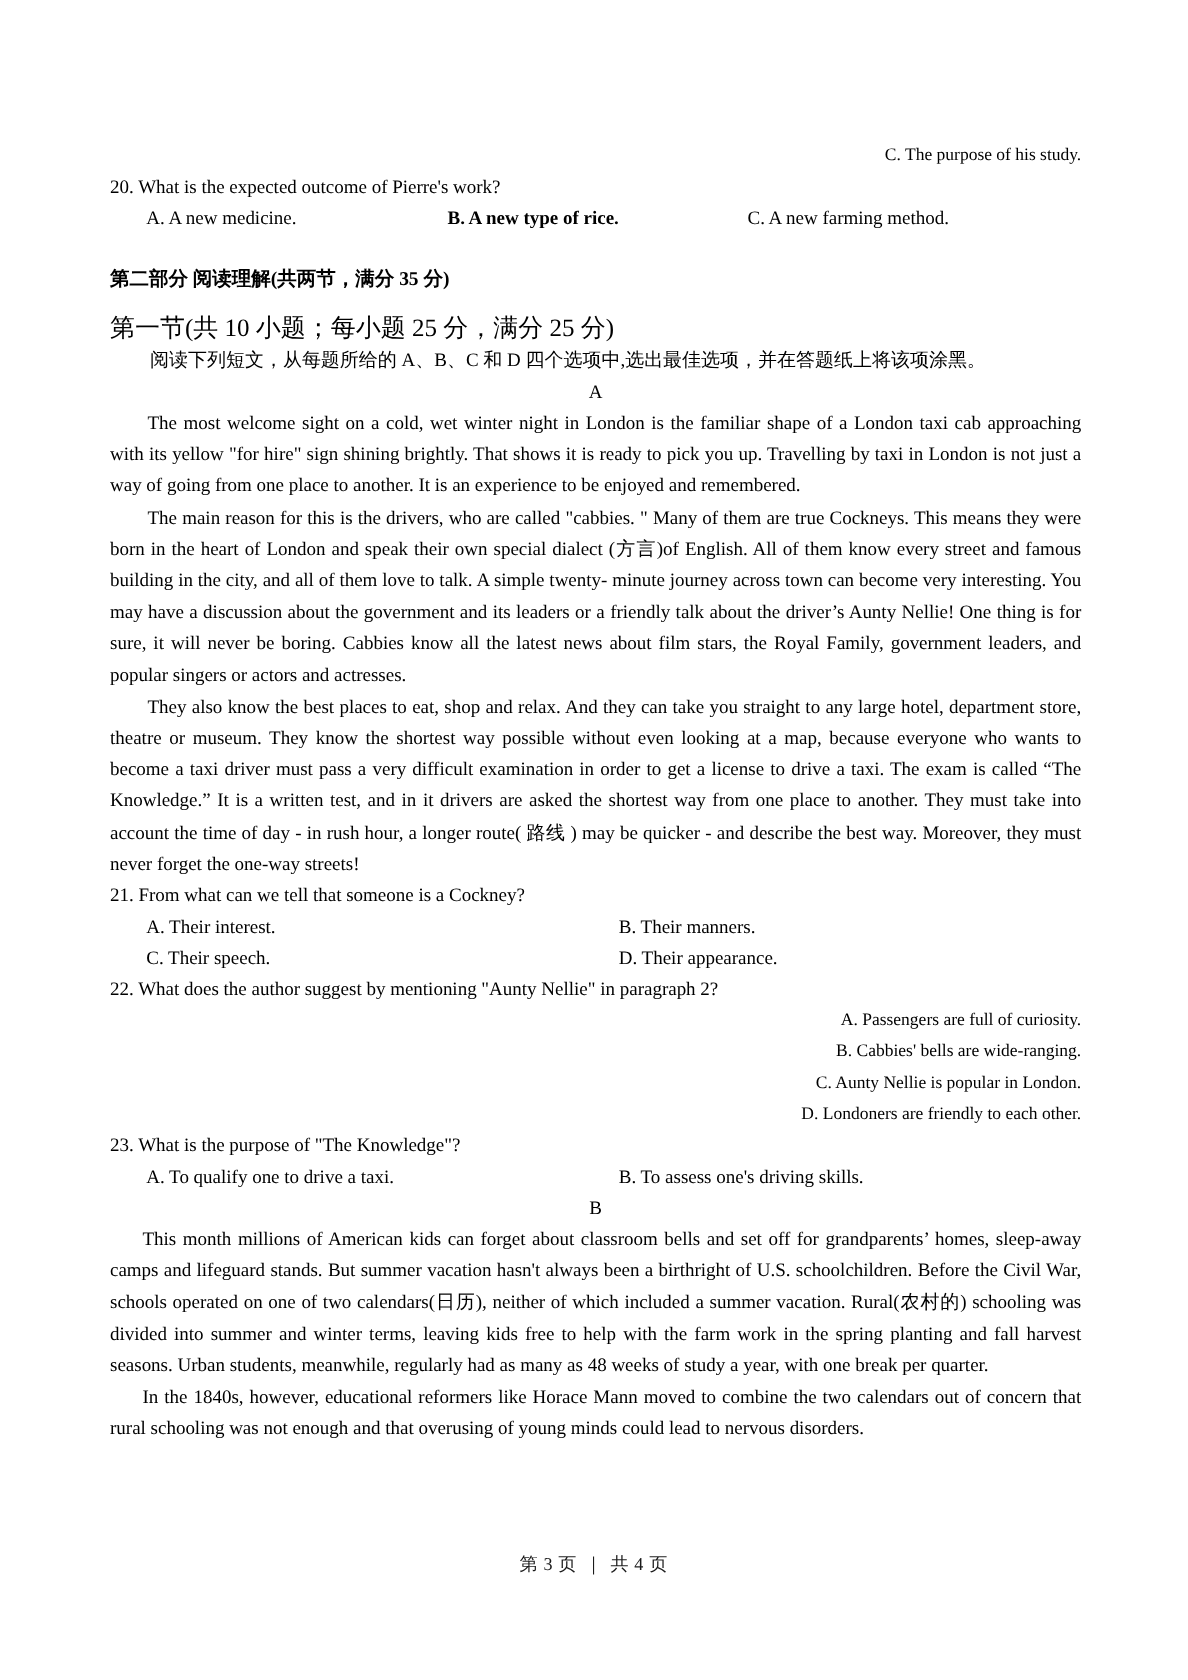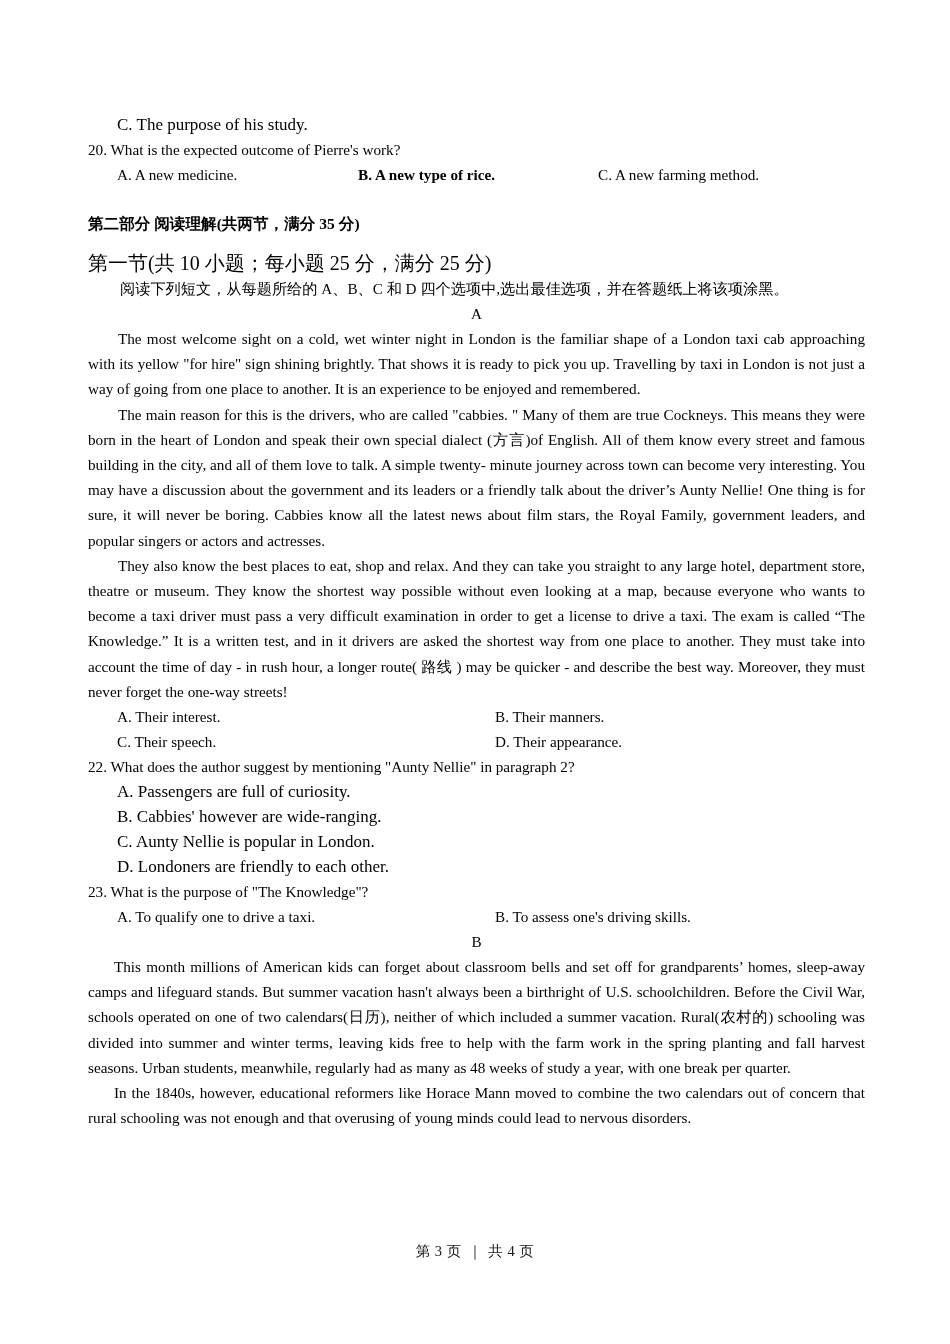--- a/index.html
+++ b/index.html
@@ -85,23 +85,24 @@
   .opt2 > span {
     position: absolute;
     top: 0;
     white-space: nowrap;
   }
   .opt2 .c1 { left: 29px; }
   .opt2 .c2 { left: 407px; }
 
   .opt1 {
     padding-left: 29px;
-    font-size: 17px;
+    font-size: 14px;
     line-height: 25px;
     white-space: nowrap;
+    text-align: right;
   }
 
   .qnum {
     font-size: 15.2px;
     line-height: 25px;
     white-space: nowrap;
   }
 
   
   .footer {
@@ -133,32 +134,33 @@
 
     <div class="sec-head">第二部分 阅读理解(共两节，满分 35 分)</div>
     <div class="sub-head">第一节(共 10 小题；每小题 25 分，满分 25 分)</div>
     <div class="instruction">阅读下列短文，从每题所给的 A、B、C 和 D 四个选项中,选出最佳选项，并在答题纸上将该项涂黑。</div>
 
     <div class="passage-label">A</div>
     <p class="para">The most welcome sight on a cold, wet winter night in London is the familiar shape of a London taxi cab approaching with its yellow "for hire" sign shining brightly. That shows it is ready to pick you up. Travelling by taxi in London is not just a way of going from one place to another. It is an experience to be enjoyed and remembered.</p>
     <p class="para">The main reason for this is the drivers, who are called "cabbies. " Many of them are true Cockneys. This means they were born in the heart of London and speak their own special dialect (方言)of English. All of them know every street and famous building in the city, and all of them love to talk. A simple twenty- minute journey across town can become very interesting. You may have a discussion about the government and its leaders or a friendly talk about the driver’s Aunty Nellie! One thing is for sure, it will never be boring. Cabbies know all the latest news about film stars, the Royal Family, government leaders, and popular singers or actors and actresses.</p>
     <p class="para">They also know the best places to eat, shop and relax. And they can take you straight to any large hotel, department store, theatre or museum. They know the shortest way possible without even looking at a map, because everyone who wants to become a taxi driver must pass a very difficult examination in order to get a license to drive a taxi. The exam is called “The Knowledge.” It is a written test, and in it drivers are asked the shortest way from one place to another. They must take into account the time of day - in rush hour, a longer route( 路线 ) may be quicker - and describe the best way. Moreover, they must never forget the one-way streets!</p>
 
+    <div class="qnum">21. From what can we tell that someone is a Cockney?</div>
     <div class="opt-row opt2">
       <span class="c1">A. Their interest.</span>
       <span class="c2">B. Their manners.</span>
     </div>
     <div class="opt-row opt2">
       <span class="c1">C. Their speech.</span>
       <span class="c2">D. Their appearance.</span>
     </div>
 
     <div class="qnum">22. What does the author suggest by mentioning "Aunty Nellie" in paragraph 2?</div>
     <div class="opt1">A. Passengers are full of curiosity.</div>
-    <div class="opt1">B. Cabbies' however are wide-ranging.</div>
+    <div class="opt1">B. Cabbies' bells are wide-ranging.</div>
     <div class="opt1">C. Aunty Nellie is popular in London.</div>
     <div class="opt1">D. Londoners are friendly to each other.</div>
 
     <div class="qnum">23. What is the purpose of "The Knowledge"?</div>
     <div class="opt-row opt2">
       <span class="c1">A. To qualify one to drive a taxi.</span>
       <span class="c2">B. To assess one's driving skills.</span>
     </div>
 
     <div class="passage-label">B</div>

